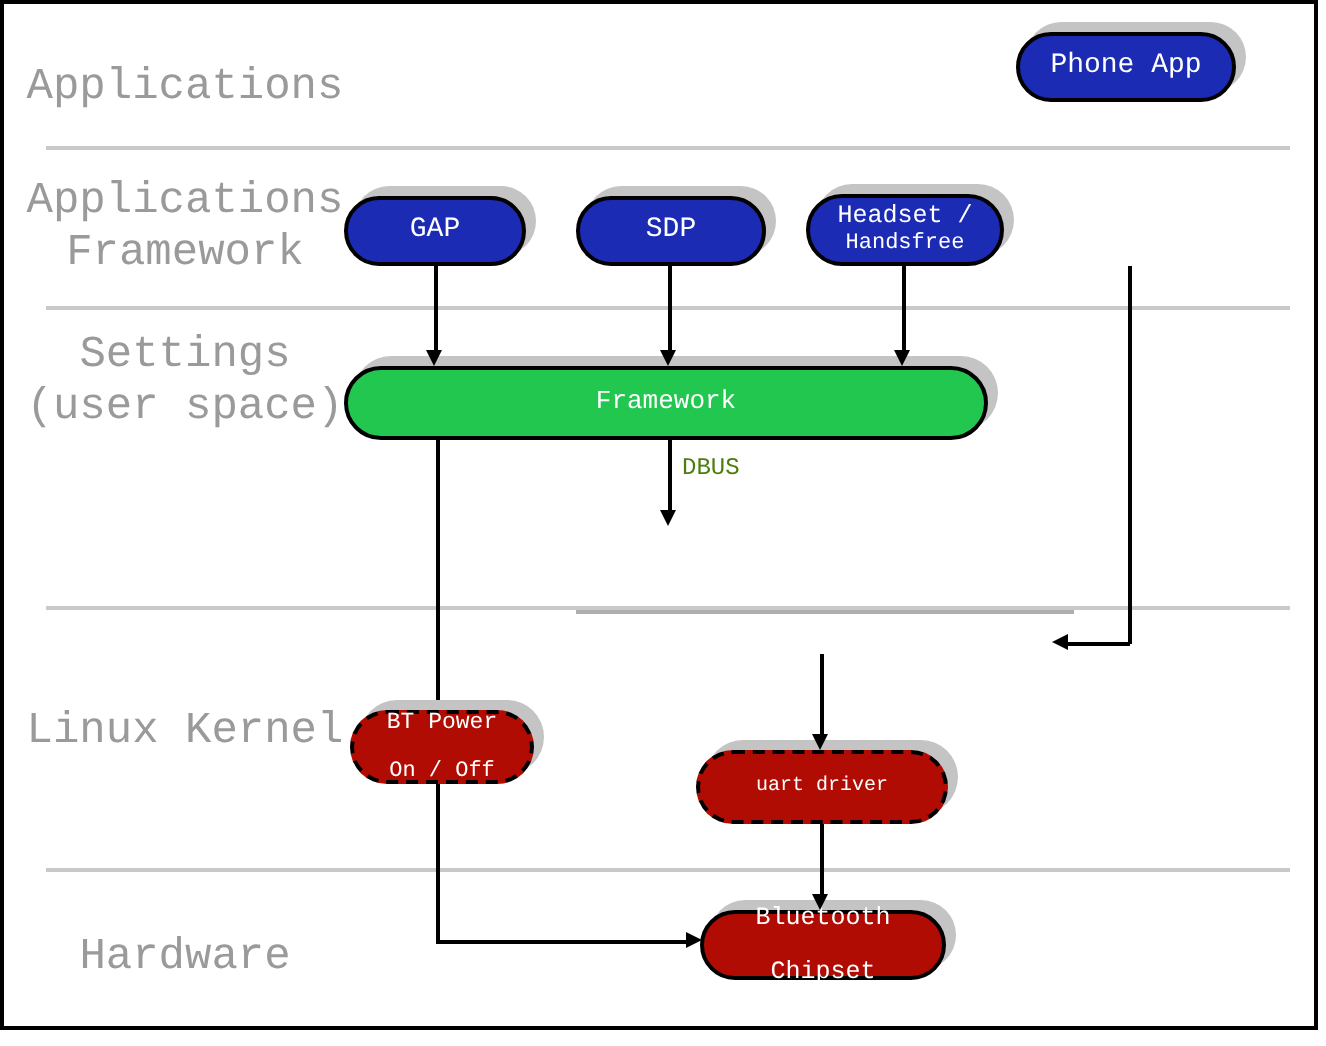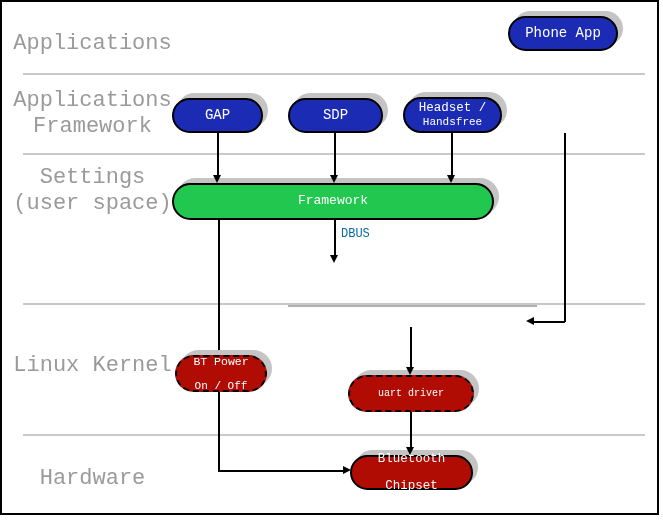--- a/index.html
+++ b/index.html
@@ -22,21 +22,21 @@
   .pill.green{background:var(--lib-green);font-size:13px;}
   .pill.red{background:var(--kernel-red);border-style:dashed;gap:12px;}
   .pill.red.solid{border-style:solid;justify-content:center;}
   .vline,.hline{position:absolute;background:var(--line-black);z-index:5;}
   .vline{width:1.5px;} .hline{height:1.5px;}
   .under{z-index:3;}
   .arr{position:absolute;width:0;height:0;z-index:5;}
   .arr.down{border-left:4.5px solid transparent;border-right:4.5px solid transparent;border-top:8px solid var(--line-black);}
   .arr.right{border-top:4.5px solid transparent;border-bottom:4.5px solid transparent;border-left:8px solid var(--line-black);}
   .arr.left{border-top:4.5px solid transparent;border-bottom:4.5px solid transparent;border-right:8px solid var(--line-black);}
-  .edge-label{position:absolute;color:#0369a1;font-size:12px;z-index:5;}
+  .edge-label{position:absolute;color:#4d7c0f;font-size:12px;z-index:5;}
   .badge{position:absolute;right:28px;top:7px;color:#000;font-size:13px;}
   .sub{font-size:11px;}
 </style>
 </head>
 <body>
 
 <div id="canvas">
   <div id="frame"></div>
 
   <div class="divider" style="top:73px"></div>

